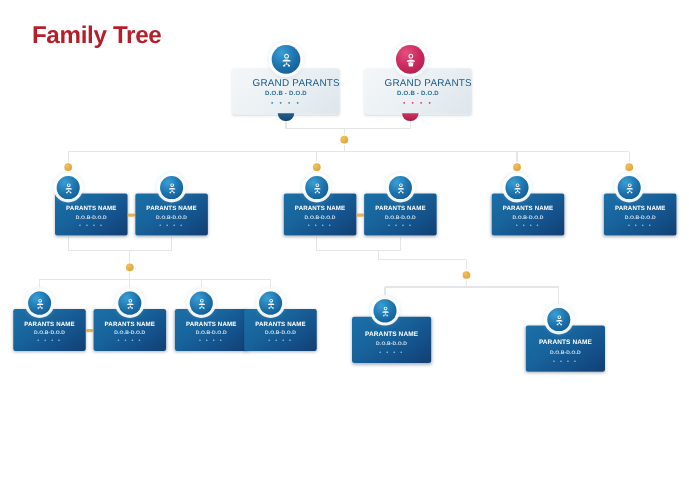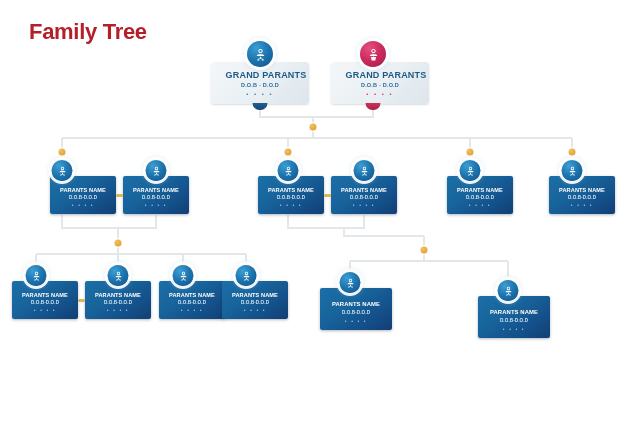--- a/index.html
+++ b/index.html
@@ -17,22 +17,22 @@
   
   .dot{position:absolute;width:7px;height:7px;border-radius:50%;
        background:radial-gradient(circle at 35% 30%,#f2c15c,#e09a2d);
        box-shadow:0 0 0 1.5px rgba(255,255,255,.95);
        transform:translate(-50%,-50%);}
 
   
   .gcard{position:absolute;width:98px;height:42px;border-radius:3px;
          background:linear-gradient(135deg,#f4f7f9 0%,#e9eff3 55%,#dde6ec 100%);
          box-shadow:0 1px 2px rgba(40,60,80,.18);}
-  .gcard .gname{position:absolute;left:12px;right:0;top:8px;text-align:center;
-        font-size:9px;font-weight:bold;color:#1c5a86;letter-spacing:.2px;white-space:nowrap;}
+  .gcard .gname{position:absolute;left:12px;right:0;top:8px;text-align:right;
+        font-size:9px;font-weight:normal;color:#1c5a86;letter-spacing:.2px;white-space:nowrap;}
   .gcard .gdate{position:absolute;left:0;right:0;top:20px;text-align:center;
         font-size:5.5px;font-weight:bold;color:#2d6e9c;letter-spacing:.2px;white-space:nowrap;}
   .gcard .gdots{position:absolute;left:0;right:0;top:29px;text-align:center;
         font-size:6px;letter-spacing:2px;line-height:6px;}
   .gdots.blue{color:#2f7fb8;}
   .gdots.pink{color:#d6336c;}
 
   
   .tab{position:absolute;width:15px;height:7px;border-radius:0 0 8px 8px;
        transform:translateX(-50%);}

